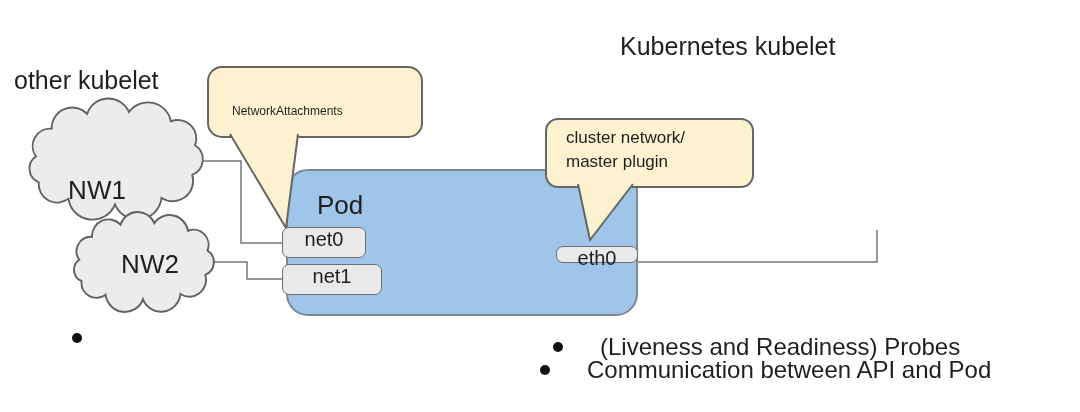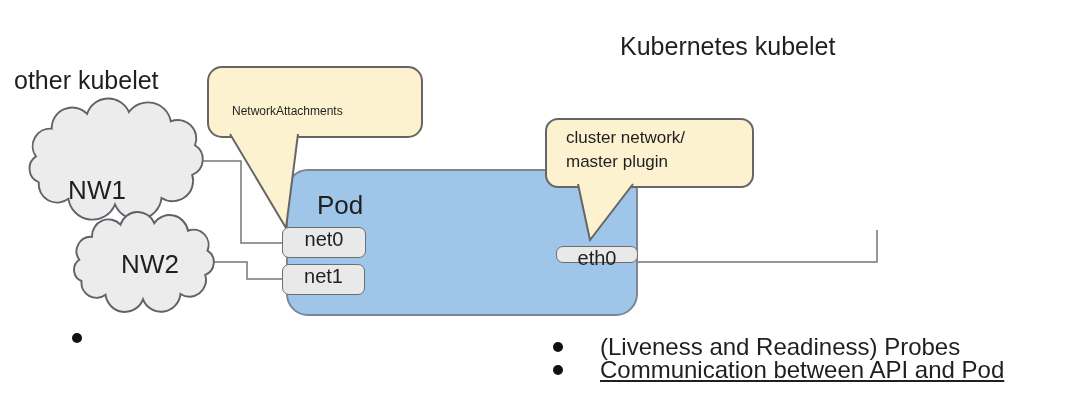--- a/index.html
+++ b/index.html
@@ -23,35 +23,35 @@
     left:286px;top:169px;width:352px;height:147px;background:#9fc5e8;
     border:2px solid #7d8793;border-radius:22px;box-sizing:border-box;
   }
   #pod-label{left:304px;top:190px;font-size:26px;margin-left:13px;}
   
   .ifbox{
     background:#e9e9e9;border:1.5px solid #6e6e6e;border-radius:7px;box-sizing:border-box;
     font-size:20px;display:flex;align-items:flex-start;justify-content:center;
   }
   #if-net0{left:282px;top:227px;width:84px;height:31px;}
-  #if-net1{left:282px;top:264px;width:83px;height:31px;}
+  #if-net1{left:282px;top:264px;width:100px;height:31px;}
   #if-eth0{left:556px;top:246px;width:82px;height:17px;}
   
   #callout-na{left:200px;top:60px;width:230px;height:175px;}
   #callout-cn{left:540px;top:112px;width:230px;height:135px;}
   .callout-text{font-size:12px;white-space:nowrap;margin-top:12px;}
   #callout-na-text{left:232px;top:92px;}
   #callout-cn-text{left:566px;top:126px;font-size:17px;line-height:24px;}
   
   .bullet-row{display:flex;align-items:center;height:27px;font-size:24px;white-space:nowrap;}
   .dot{width:10px;height:10px;border-radius:50%;background:#111;flex:none;}
   #bullet-left-1{left:72px;top:324px;}
   #bullet-left-1 .dot{margin-right:60px;}
   #bullet-right-1{left:553px;top:333px;}
-  #bullet-right-2{left:553px;top:356px;text-decoration:underline;}
+  #bullet-right-2{left:540px;top:356px;}
   #bullet-right-1 .dot,#bullet-right-2 .dot{margin-right:37px;}
 </style>
 </head>
 <body>
 
 <div id="canvas">
 
   <svg width="1080" height="412">
     <path d="M 194 161 H 241 V 243 H 282" fill="none" stroke="#777777" stroke-width="1.5"></path>
     <path d="M 200 262 H 247 V 279 H 282" fill="none" stroke="#777777" stroke-width="1.5"></path>

